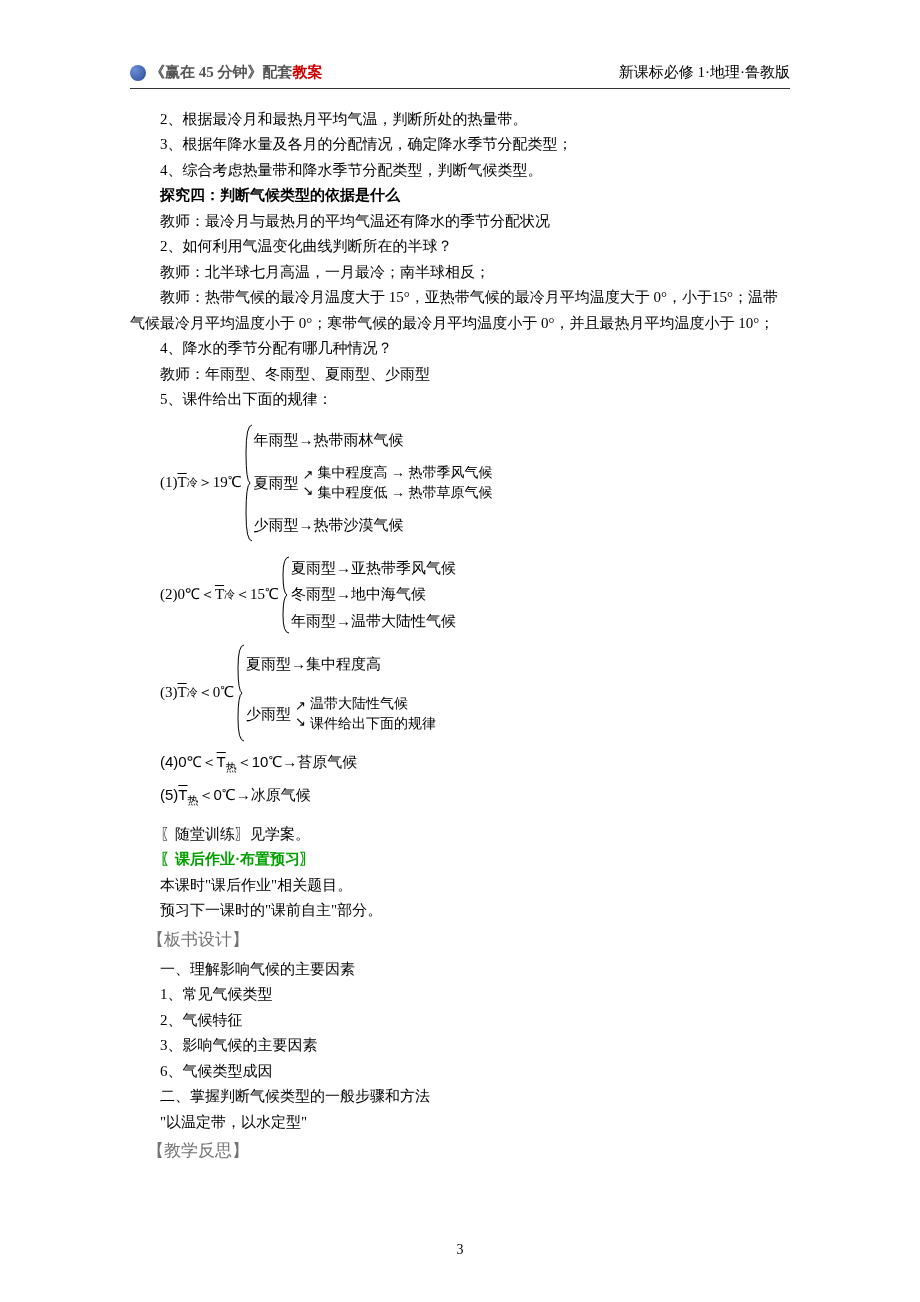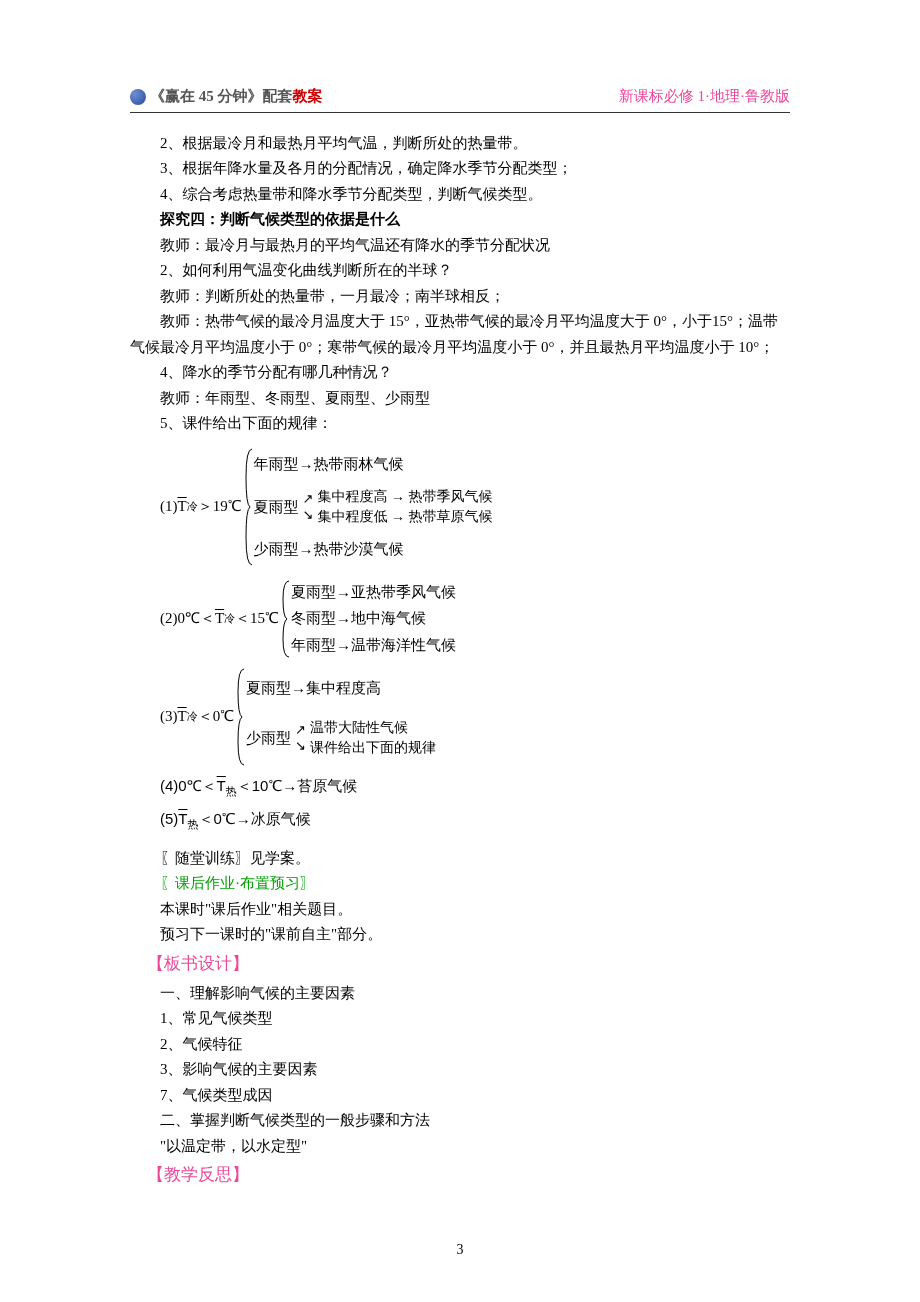--- a/index.html
+++ b/index.html
@@ -38,33 +38,33 @@
     background: radial-gradient(circle at 30% 30%, #6b8fd6, #2a4a9a);
     display: inline-block;
   }
   .header-title {
     color: #555;
     font-weight: bold;
     font-size: 15px;
   }
   .header-title .red { color: #c00; }
   .header-right {
-    color: #ec4899;
-    font-size: 15px;
-    margin-top: 24px;
+    color: #000000;
+    font-size: 15px;
   }
   .content { font-size: 15px; }
   .indent { text-indent: 2em; }
   .bold { font-weight: bold; }
   .green-heading {
     color: #00a000;
     text-indent: 2em;
+    font-weight: bold;
   }
   .blue-heading {
-    color: #ec4899;
+    color: #737373;
     font-family: Liberation Sans, sans-serif;
     font-size: 17px;
     margin: 2px 0;
     text-indent: 1em;
   }
   .formula-img {
     display: block;
     margin: 6px 0 6px 2em;
     font-family: Liberation Sans, sans-serif;
   }
@@ -133,21 +133,21 @@
     <div class="header-right">新课标必修 1·地理·鲁教版</div>
   </div>
 
   <div class="content">
     <div class="indent">2、根据最冷月和最热月平均气温，判断所处的热量带。</div>
     <div class="indent">3、根据年降水量及各月的分配情况，确定降水季节分配类型；</div>
     <div class="indent">4、综合考虑热量带和降水季节分配类型，判断气候类型。</div>
     <div class="indent bold">探究四：判断气候类型的依据是什么</div>
     <div class="indent">教师：最冷月与最热月的平均气温还有降水的季节分配状况</div>
     <div class="indent">2、如何利用气温变化曲线判断所在的半球？</div>
-    <div class="indent">教师：判断所处的热量带，一月最冷；南半球相反；</div>
+    <div class="indent">教师：北半球七月高温，一月最冷；南半球相反；</div>
     <div style="text-indent:2em;">教师：热带气候的最冷月温度大于 15°，亚热带气候的最冷月平均温度大于 0°，小于15°；温带气候最冷月平均温度小于 0°；寒带气候的最冷月平均温度小于 0°，并且最热月平均温度小于 10°；</div>
     <div class="indent">4、降水的季节分配有哪几种情况？</div>
     <div class="indent">教师：年雨型、冬雨型、夏雨型、少雨型</div>
     <div class="indent">5、课件给出下面的规律：</div>
 
     <div class="brace-block" style="margin-top:10px;">
       <div class="brace-label">
         <span>(1)</span>
           <span class="t-over">T</span>
           <span class="sub">冷</span>
@@ -179,21 +179,21 @@
           <span>＜15℃</span>
       </div>
       <div class="brace">
         <svg viewBox="0 0 10 80" preserveAspectRatio="none" width="10" height="80">
             <path d="M8 2 Q2 2 2 20 Q2 38 6 40 Q2 42 2 60 Q2 78 8 78" fill="none" stroke="#000" stroke-width="1"></path>
           </svg>
       </div>
       <div class="brace-content">
         <div class="line-row">夏雨型→亚热带季风气候</div>
         <div class="line-row">冬雨型→地中海气候</div>
-        <div class="line-row">年雨型→温带海洋性气候</div>
+        <div class="line-row">年雨型→温带大陆性气候</div>
       </div>
     </div>
 
     <div class="brace-block" style="margin-top:8px;">
       <div class="brace-label">
         <span>(3)</span>
           <span class="t-over">T</span>
           <span class="sub">冷</span>
           <span>＜0℃</span>
       </div>
@@ -223,20 +223,20 @@
 
     <div class="indent" style="margin-top:12px;">〖随堂训练〗见学案。</div>
     <div class="green-heading">〖课后作业·布置预习〗</div>
     <div class="indent">本课时"课后作业"相关题目。</div>
     <div class="indent">预习下一课时的"课前自主"部分。</div>
     <div class="blue-heading">【板书设计】</div>
     <div class="indent">一、理解影响气候的主要因素</div>
     <div class="indent">1、常见气候类型</div>
     <div class="indent">2、气候特征</div>
     <div class="indent">3、影响气候的主要因素</div>
-    <div class="indent">7、气候类型成因</div>
+    <div class="indent">6、气候类型成因</div>
     <div class="indent">二、掌握判断气候类型的一般步骤和方法</div>
     <div class="indent">"以温定带，以水定型"</div>
     <div class="blue-heading">【教学反思】</div>
   </div>
 
   <div class="footer">3</div>
 </div>
 
 </body></html>

